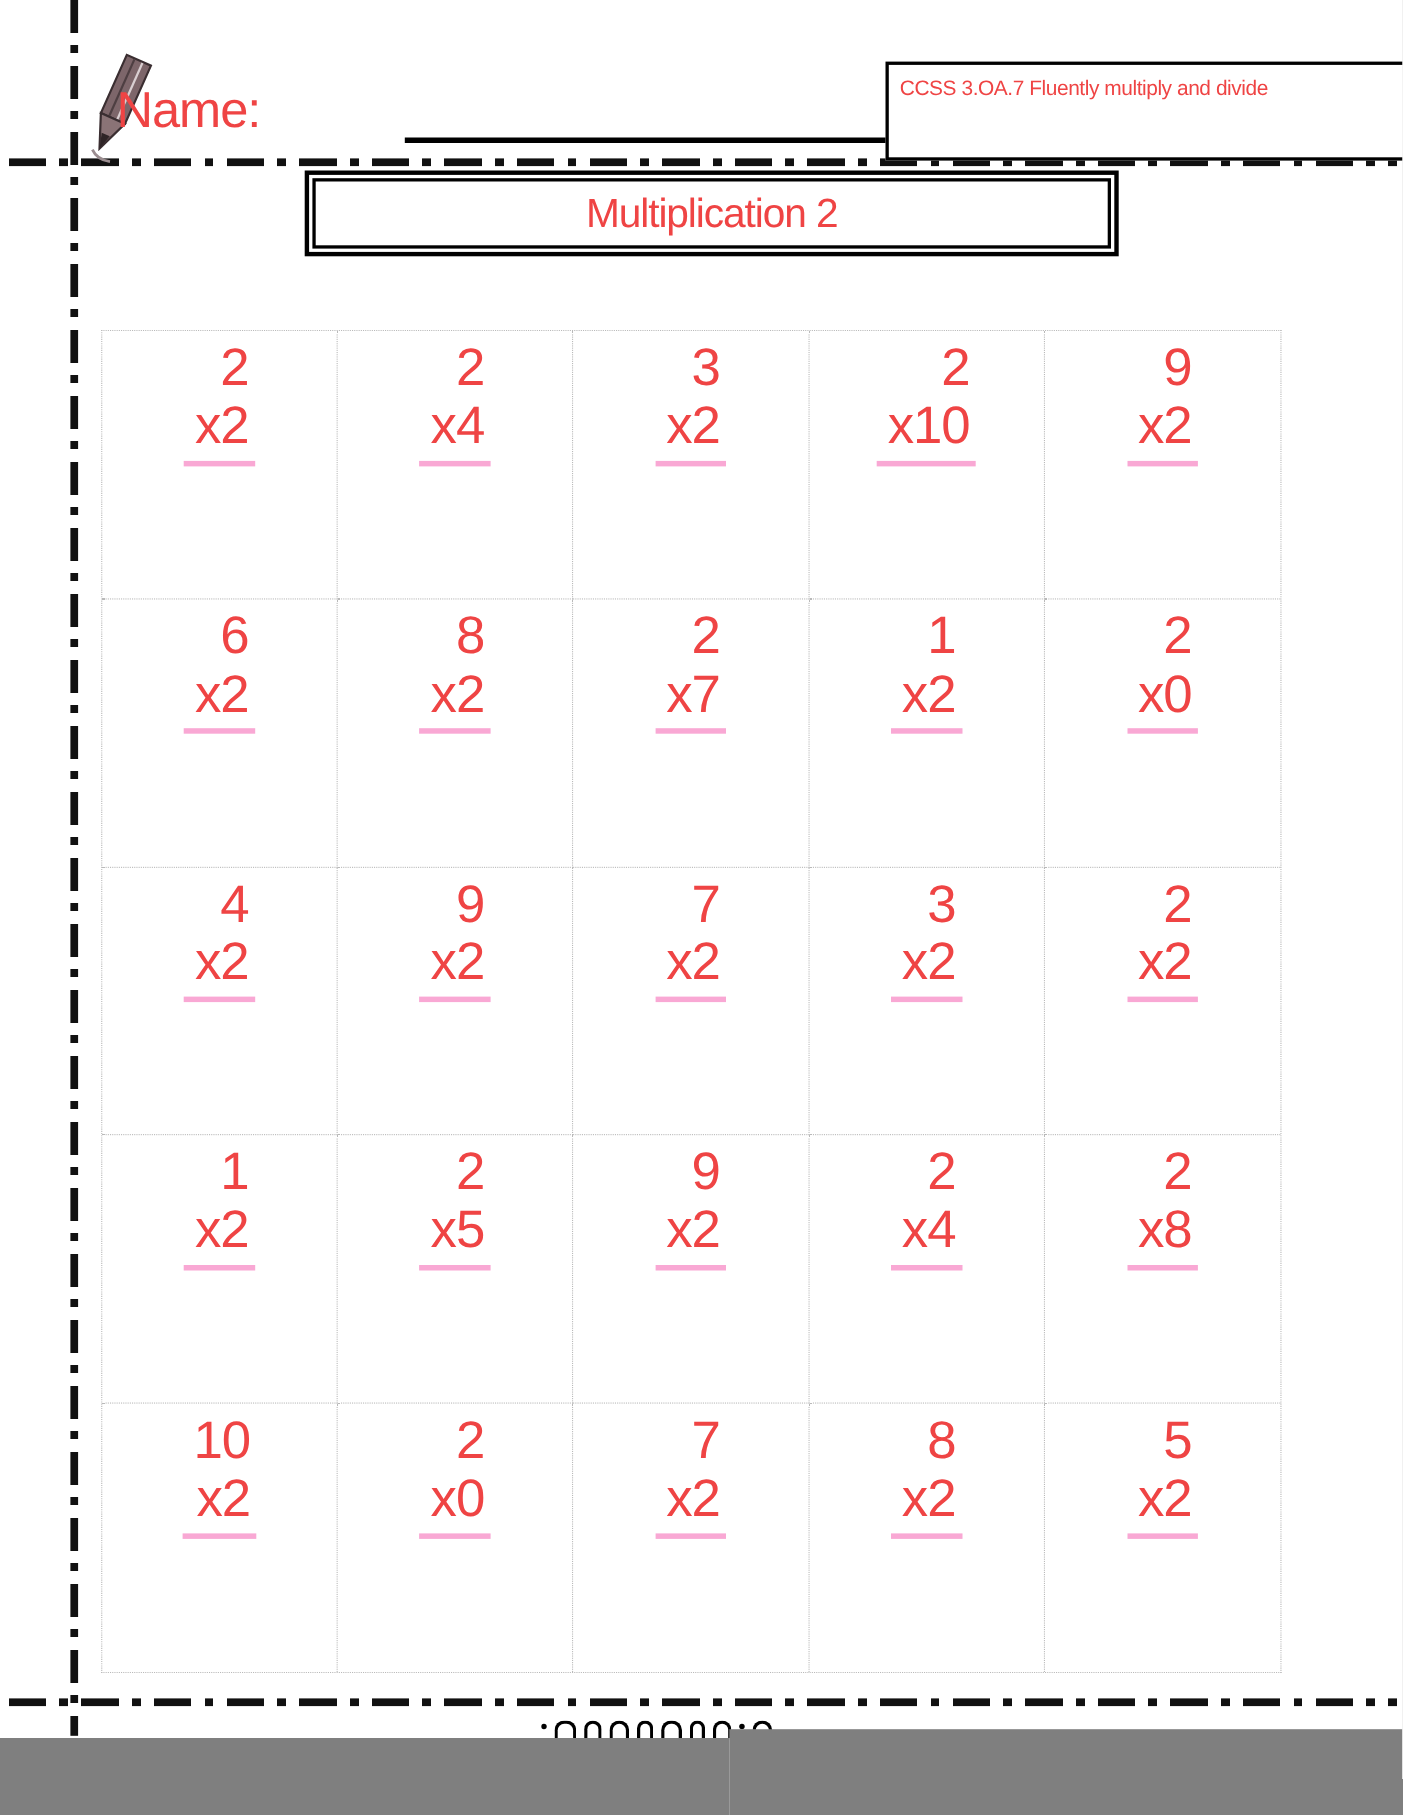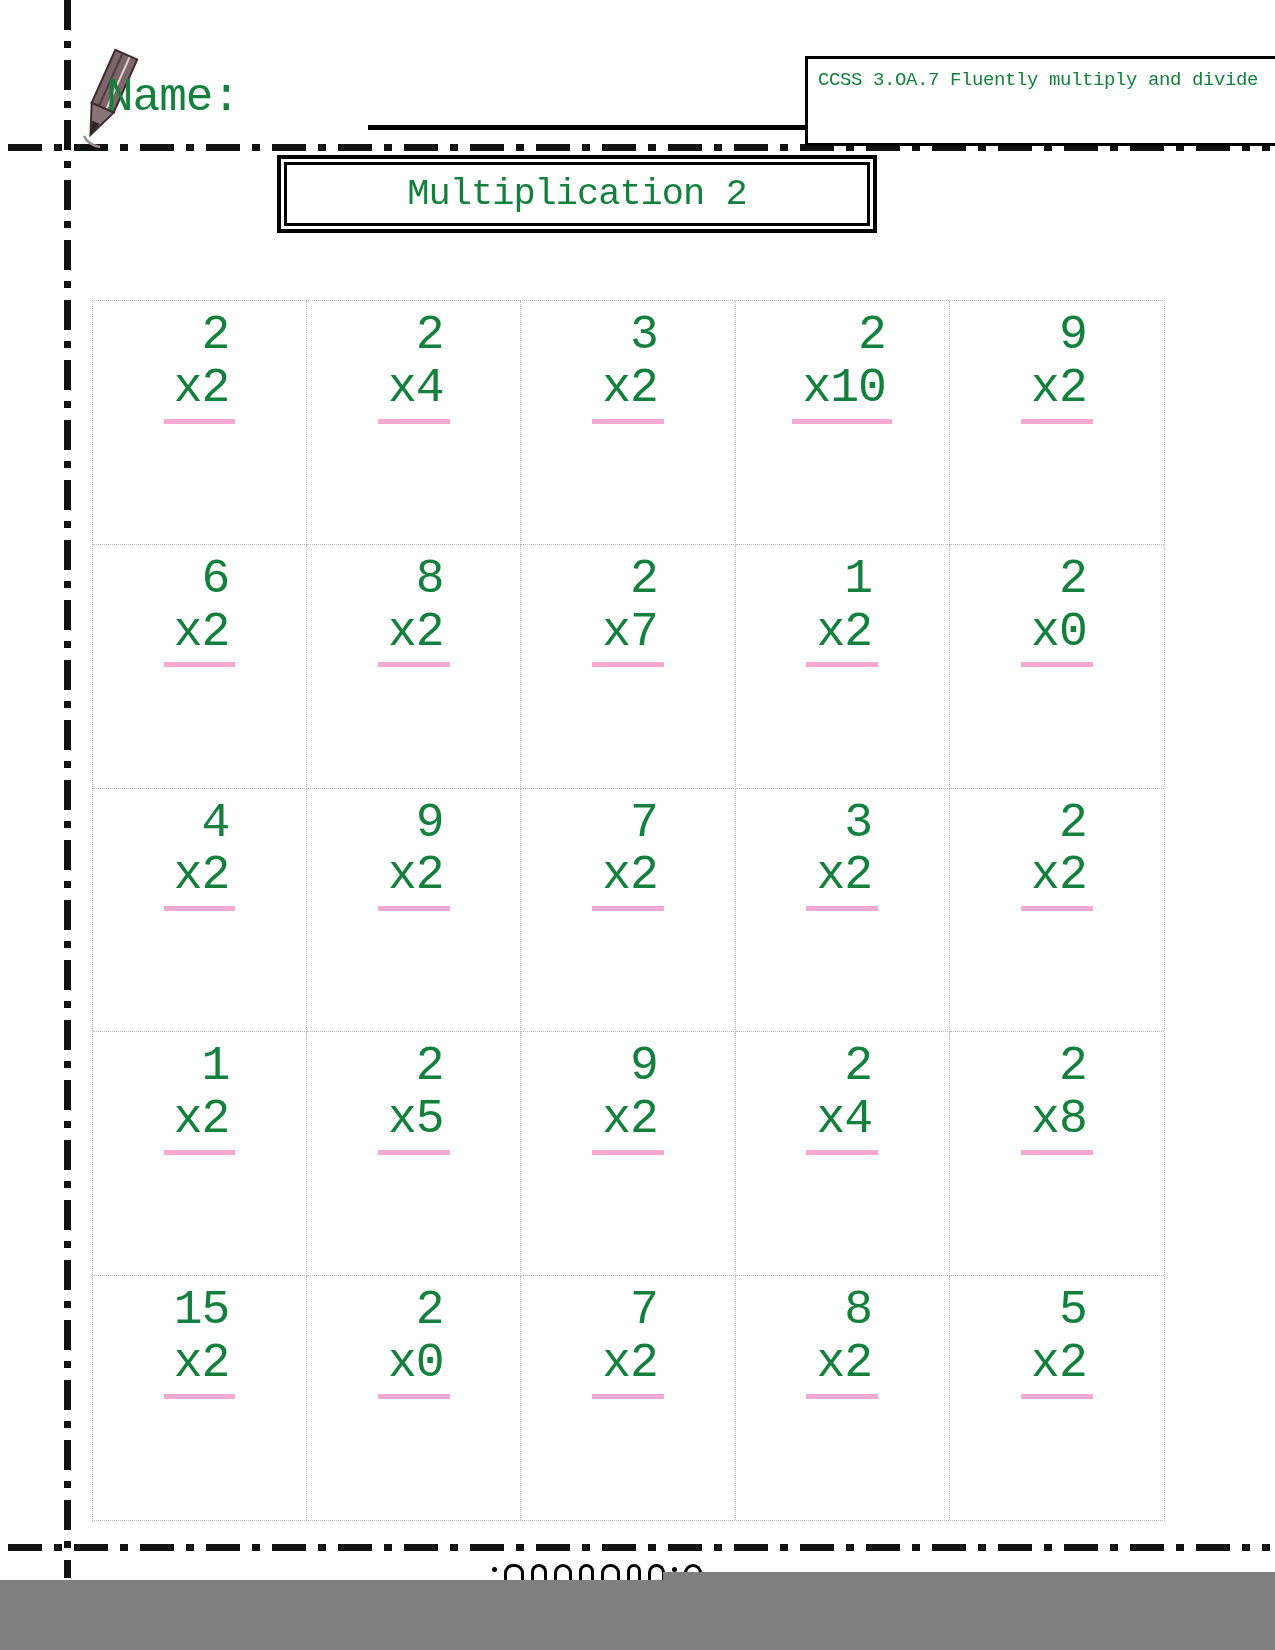--- a/index.html
+++ b/index.html
@@ -1,22 +1,22 @@
 <!DOCTYPE html>
 <html><head>
 <meta charset="utf-8">
 <style>
   html,body{margin:0;padding:0;background:#e8e8e8;}
   #page{
     position:relative;
     width:1275px;height:1650px;
     background:#ffffff;
     overflow:hidden;
-    font-family:Liberation Mono, monospace;
-    color:#15803d;
+    font-family:Liberation Sans, sans-serif;
+    color:#ef4444;
   }
   
   .vline{
     position:absolute;left:64px;top:0;width:7px;height:1578px;
     background:repeating-linear-gradient(180deg,#111 0 30px,transparent 30px 41px,#111 41px 48px,transparent 48px 60px);
   }
   .hline{
     position:absolute;left:8px;width:1262px;height:7px;
     background:repeating-linear-gradient(90deg,#111 0 34px,transparent 34px 46px,#111 46px 54px,transparent 54px 66px);
   }
@@ -35,21 +35,21 @@
   
   .ccss-box{
     position:absolute;left:805px;top:56px;width:481px;height:90px;
     border:3px solid #000;box-sizing:border-box;
     padding:7px 8px 0 10px;overflow:hidden;background:#fff;
   }
   .ccss-box div{font-size:19px;letter-spacing:-0.4px;line-height:1.55;white-space:nowrap;}
 
   
   .title-box{
-    position:absolute;left:277px;top:155px;width:600px;height:78px;
+    position:absolute;left:277px;top:155px;width:740px;height:78px;
     border:4px solid #000;box-sizing:border-box;background:#fff;
   }
   .title-inner{
     position:absolute;inset:3px;border:3px solid #000;
     display:flex;align-items:center;justify-content:center;
   }
   .title-text{font-size:37px;letter-spacing:-1px;}
 
   
   #grid{
@@ -230,21 +230,21 @@
         </div>
       </div>
       <div class="cell">
         <div class="problem">
           <div class="top">2</div>
           <div class="bot">x8</div>
         </div>
       </div>
       <div class="cell">
         <div class="problem">
-          <div class="top">15</div>
+          <div class="top">10</div>
           <div class="bot">x2</div>
         </div>
       </div>
       <div class="cell">
         <div class="problem">
           <div class="top">2</div>
           <div class="bot">x0</div>
         </div>
       </div>
       <div class="cell">

